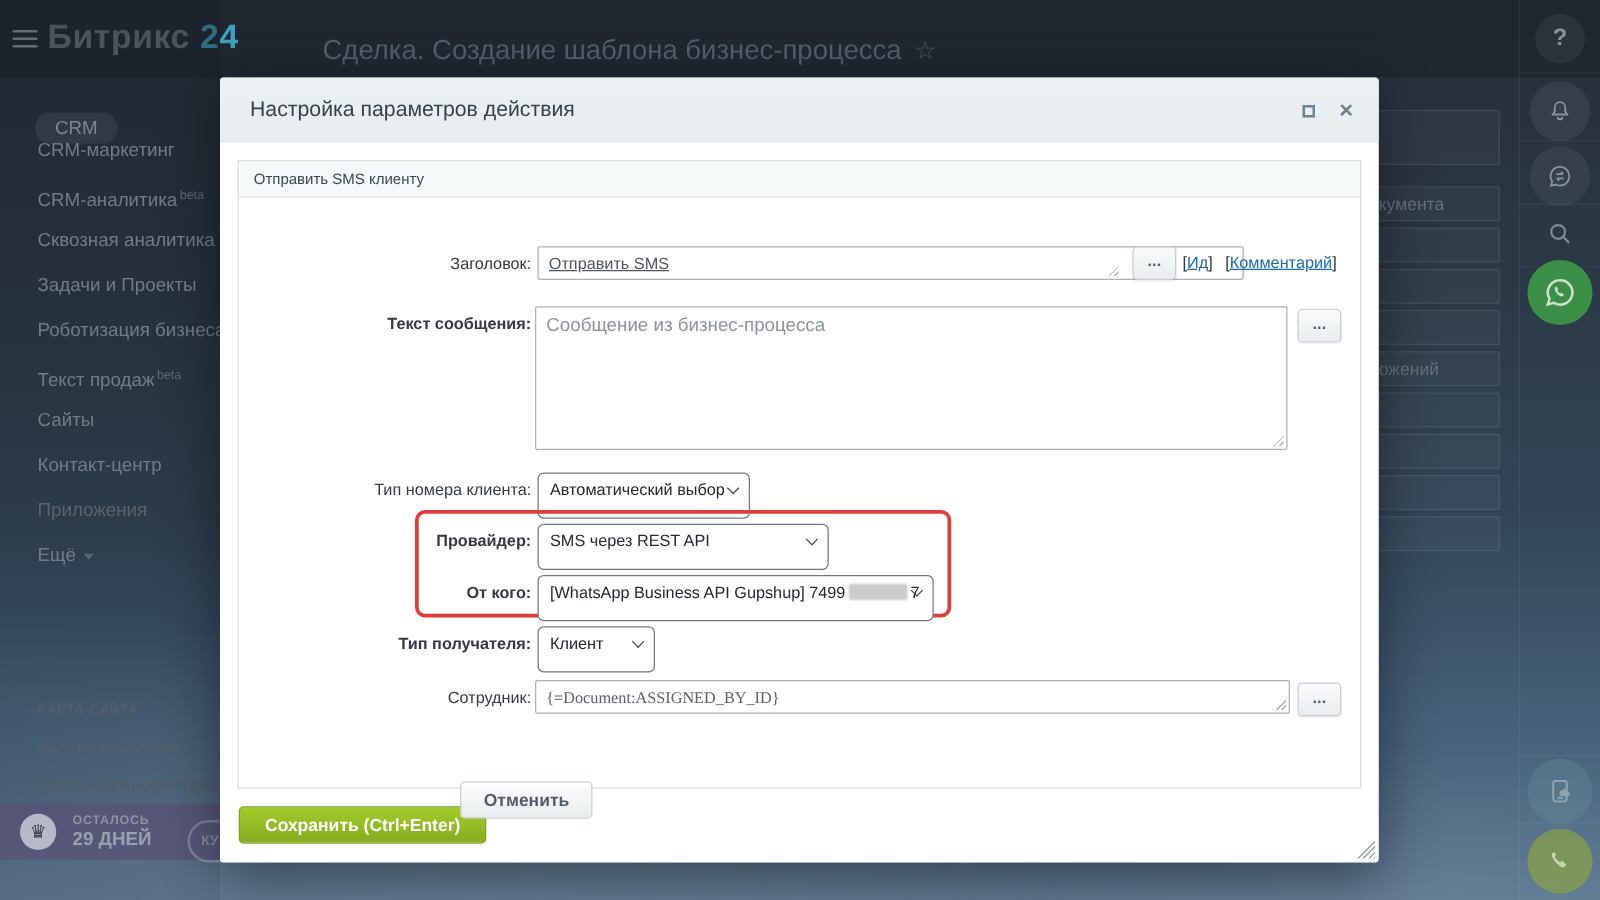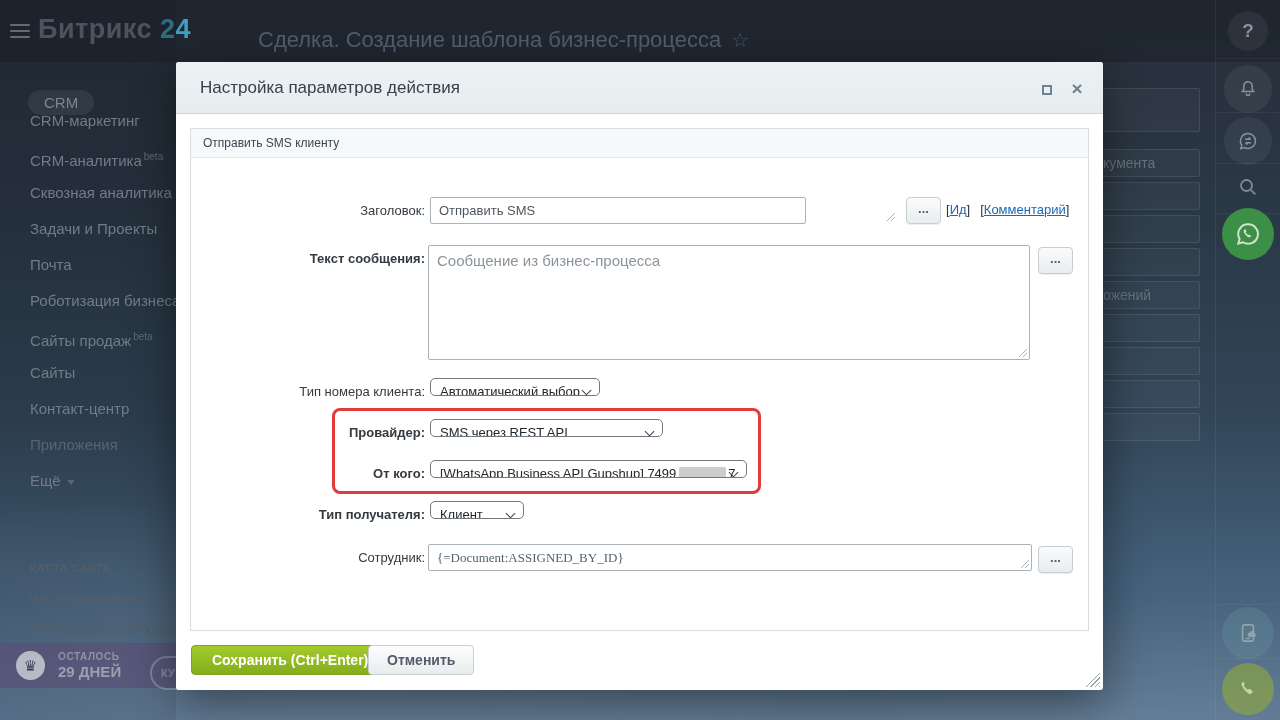--- a/index.html
+++ b/index.html
@@ -90,21 +90,21 @@
   .txt-input { position:absolute; height:27px; border:1px solid #a9b2b9; border-radius:2px;
     background:#fff; font-family:"Liberation Sans","DejaVu Sans",sans-serif;
     font-size:13px; color:#4e565e; padding:0 8px; outline:none; }
   .txt-area { position:absolute; border:1px solid #a9b2b9; border-radius:2px; background:#fff;
     font-family:"Liberation Sans","DejaVu Sans",sans-serif; font-size:15px; color:#8b949b;
     padding:6px 8px; resize:none; outline:none; overflow:hidden; }
   .grip { position:absolute; width:10px; height:10px;
     background:repeating-linear-gradient(135deg, transparent 0 2px, #aab3ba 2px 3px);
     clip-path:polygon(100% 0, 0 100%, 100% 100%); }
 
-  .sel { position:absolute; height:18px; border:1px solid #70787f; border-radius:5px; background:#fff;
+  .sel { position:absolute; height:37px; border:1px solid #70787f; border-radius:5px; background:#fff;
     font-size:13px; color:#23282d; line-height:25px; padding:0 26px 0 9px; cursor:pointer;
     white-space:nowrap; overflow:hidden; }
   .sel .chev { position:absolute; right:9px; top:8px; width:7px; height:7px;
     border-right:1.6px solid #3c4248; border-bottom:1.6px solid #3c4248; transform:rotate(45deg); }
   .redacted { display:inline-block; width:47px; height:13px; background:#cccccc; border-radius:2px;
     vertical-align:middle; margin:0 2px 2px 3px; filter:blur(0.7px); }
 
   .more-btn { position:absolute; width:35px; height:27px; border:1px solid #c6ced4; border-radius:4px;
     background:linear-gradient(180deg,#fafbfc,#e9edef); box-shadow:0 1px 1px rgba(0,0,0,0.07);
     color:#525e69; font-size:13px; font-weight:bold; text-align:center; line-height:22px; cursor:pointer; }
@@ -112,21 +112,21 @@
   .links-row { position:absolute; left:770px; top:140px; font-size:13px; color:#2d3339; white-space:nowrap; }
   .links-row a { color:#1a68b5; text-decoration:underline; cursor:pointer; }
   .links-row .gap { display:inline-block; width:10px; }
 
   .red-box { position:absolute; left:156px; top:346px; width:429px; height:86px;
     border:3px solid #e03c3c; border-radius:8px; }
 
   .btn-save { position:absolute; left:15px; top:583px; height:30px; padding:0 20px; border:1px solid #7da320;
     border-radius:4px; background:linear-gradient(180deg,#a3cb2b,#84ac1e); color:#fff; font-size:14px;
     font-weight:bold; line-height:28px; cursor:pointer; }
-  .btn-cancel { position:absolute; left:192px; top:583px; height:30px; padding:0 18px; border:1px solid #c8d0d5;
+  .btn-cancel { position:absolute; left:192px; top:563px; height:30px; padding:0 18px; border:1px solid #c8d0d5;
     border-radius:4px; background:linear-gradient(180deg,#fdfdfe,#e8eced); color:#535c69; font-size:14px;
     font-weight:bold; line-height:28px; cursor:pointer;text-align:center; }
   .modal-grip { position:absolute; right:3px; bottom:3px; width:15px; height:15px;
     background:repeating-linear-gradient(135deg, transparent 0 2px, #9aa4ab 2px 3px);
     clip-path:polygon(100% 0, 0 100%, 100% 100%); cursor:nwse-resize; }
 </style>
 </head>
 <body>
 
 <div class="page">
@@ -141,23 +141,22 @@
     <div class="page-title"><span>Сделка. Создание шаблона бизнес-процесса</span><span class="fav-star">☆</span></div>
   </div>
 
   <div class="sidebar">
     <div class="crm-badge">CRM</div>
     <div class="menu">
       <div class="menu-item"><span>CRM-маркетинг</span></div>
       <div class="menu-item"><span>CRM-аналитика</span><sup>beta</sup></div>
       <div class="menu-item"><span>Сквозная аналитика</span></div>
       <div class="menu-item"><span>Задачи и Проекты</span></div>
-      <div class="menu-item"><span>Почта</span></div>
       <div class="menu-item"><span>Роботизация бизнеса</span></div>
-      <div class="menu-item"><span>Сайты продаж</span><sup>beta</sup></div>
+      <div class="menu-item"><span>Текст продаж</span><sup>beta</sup></div>
       <div class="menu-item"><span>Сайты</span></div>
       <div class="menu-item"><span>Контакт-центр</span></div>
       <div class="menu-item dim"><span>Приложения</span></div>
       <div class="menu-item"><span>Ещё</span><span class="caret"></span></div>
     </div>
     <div class="side-links">
       <div class="side-link">КАРТА САЙТА</div>
       <div class="side-link">НАСТРОИТЬ МЕНЮ</div>
       <div class="side-link">ПРИГЛАСИТЬ СОТРУДНИКОВ</div>
     </div>
@@ -236,21 +235,21 @@
     <div class="modal-header">
       <div class="modal-title">Настройка параметров действия</div>
       <div class="win-btn win-max"><i></i></div>
       <div class="win-btn win-close">×</div>
     </div>
 
     <div class="inner-box"></div>
     <div class="tab-strip">Отправить SMS клиенту</div>
 
     <div class="f-label" style="top:141px;">Заголовок:</div>
-    <input class="txt-input" style="left: 254px; top: 135px; width: 376px;" value="Отправить SMS">
+    <input class="txt-input" style="left: 254px; top: 135px; width: 565px; text-decoration: underline;" value="Отправить SMS">
     <div class="grip" style="left:709px; top:149px;"></div>
     <div class="more-btn" style="left:730px; top:135px;">...</div>
     <div class="links-row">
       <span>[</span><a>Ид</a><span>]</span><span class="gap"></span><span>[</span><a>Комментарий</a><span>]</span>
     </div>
 
     <div class="f-label b" style="top:189px;">Текст сообщения:</div>
     <textarea class="txt-area" style="left: 252px; top: 183px; width: 602px; height: 115px;">Сообщение из бизнес-процесса</textarea>
     <div class="grip" style="left:841px; top:285px;"></div>
     <div class="more-btn" style="left:862px; top:185px;">...</div>

